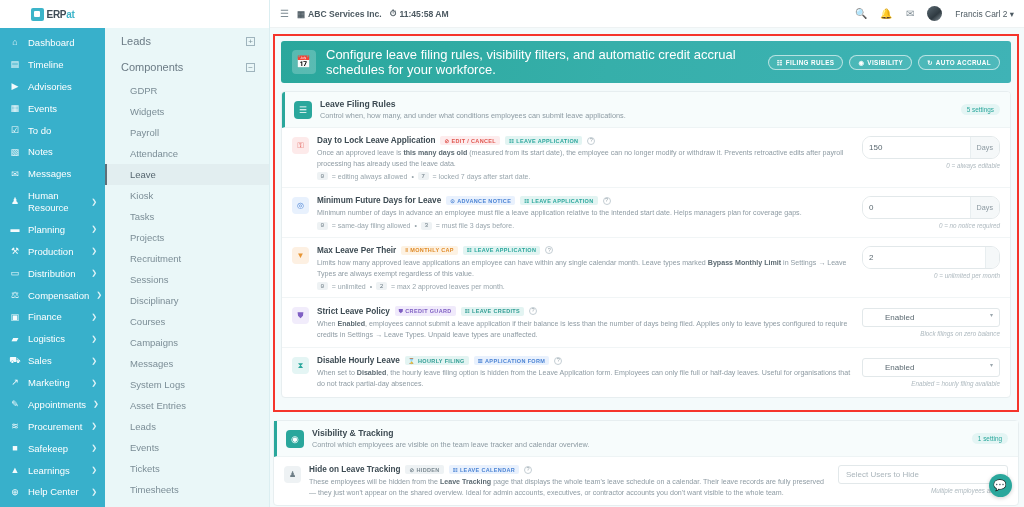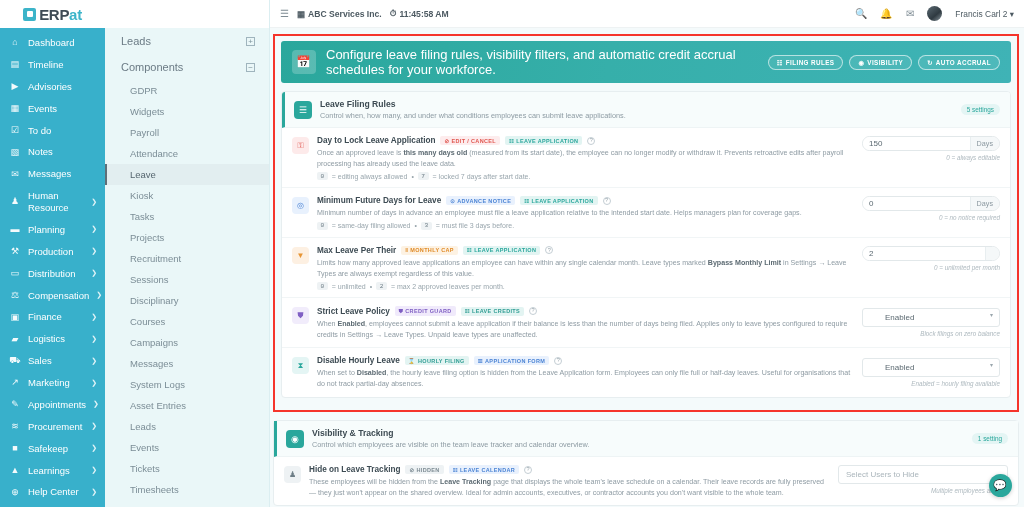--- a/index.html
+++ b/index.html
@@ -21,21 +21,21 @@
   }
   .brand-logo {
     width: 13px; height: 13px; background: #3cb4c9;
     border-radius: 2px; position: relative; display: inline-block;
     margin-right: 1px;
   }
   .brand-logo:after {
     content: ""; position: absolute; left: 3.5px; top: 3.5px;
     width: 6px; height: 6px; background: #fff; border-radius: 1px;
   }
-  .brand-text { font-size: 15px; font-weight: bold; color: #3f4b55; letter-spacing: -.3px; }
+  .brand-text { font-size: 10px; font-weight: bold; color: #3f4b55; letter-spacing: -.3px; }
   .brand-text .accent { color: #3cb4c9; }
 
   .nav { padding-top: 4px; }
   .nav-item {
     display: flex; align-items: center; gap: 7px;
     padding: 5px 6px 5px 9px; color: #ffffff; font-size: 9.5px;
     cursor: pointer; position: relative; line-height: 1.25;
   }
   .nav-ico {
     width: 12px; flex: 0 0 12px; text-align: center;
@@ -178,21 +178,21 @@
   .row-desc b { color: #5d6b73; }
   .row-hint { font-size: 7px; color: #99a6ad; margin-top: 3px; display: flex; align-items: center; gap: 4px; flex-wrap: wrap; }
   .kbd {
     background: #eef2f4; border-radius: 2px; padding: 0.5px 3.5px;
     font-size: 6.2px; color: #6d7d86; font-family: "Liberation Mono", monospace;
   }
 
   .row-ctrl { flex: 0 0 138px; width: 138px; }
   .ctrl-field {
     display: flex; border: 1px solid #e2e8ea; border-radius: 9px;
-    overflow: hidden; background: #fff; height: 15px; align-items: stretch;
+    overflow: hidden; background: #fff; height: 23px; align-items: stretch;
   }
   .ctrl-input {
     flex: 1; border: none; outline: none; font-size: 8px; color: #5b6971;
     padding: 0 6px; background: #fff; font-family: "Liberation Sans", sans-serif;
     min-width: 0;
   }
   .ctrl-unit {
     background: #f5f8f9; border-left: 1px solid #e8eef0; color: #8b98a0;
     font-size: 7.2px; display: flex; align-items: center; padding: 0 6px;
   }

